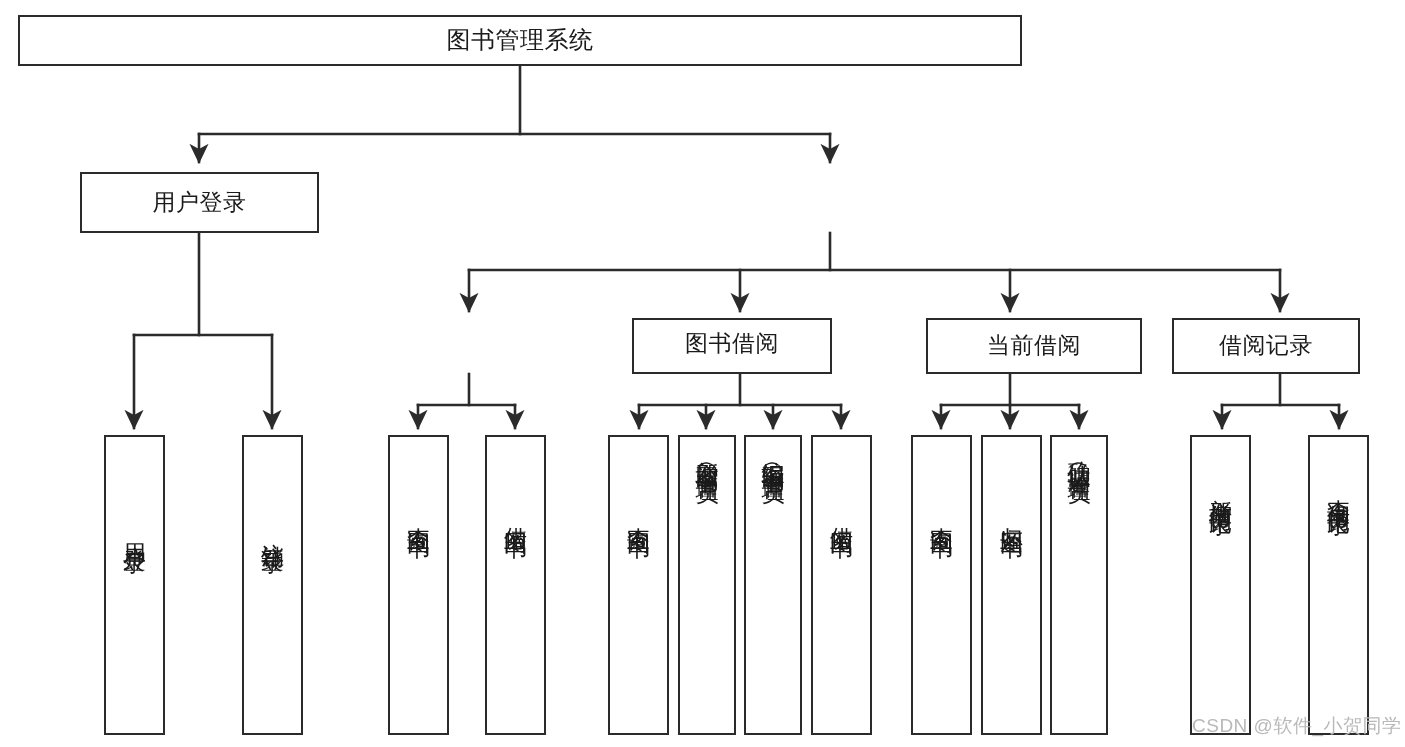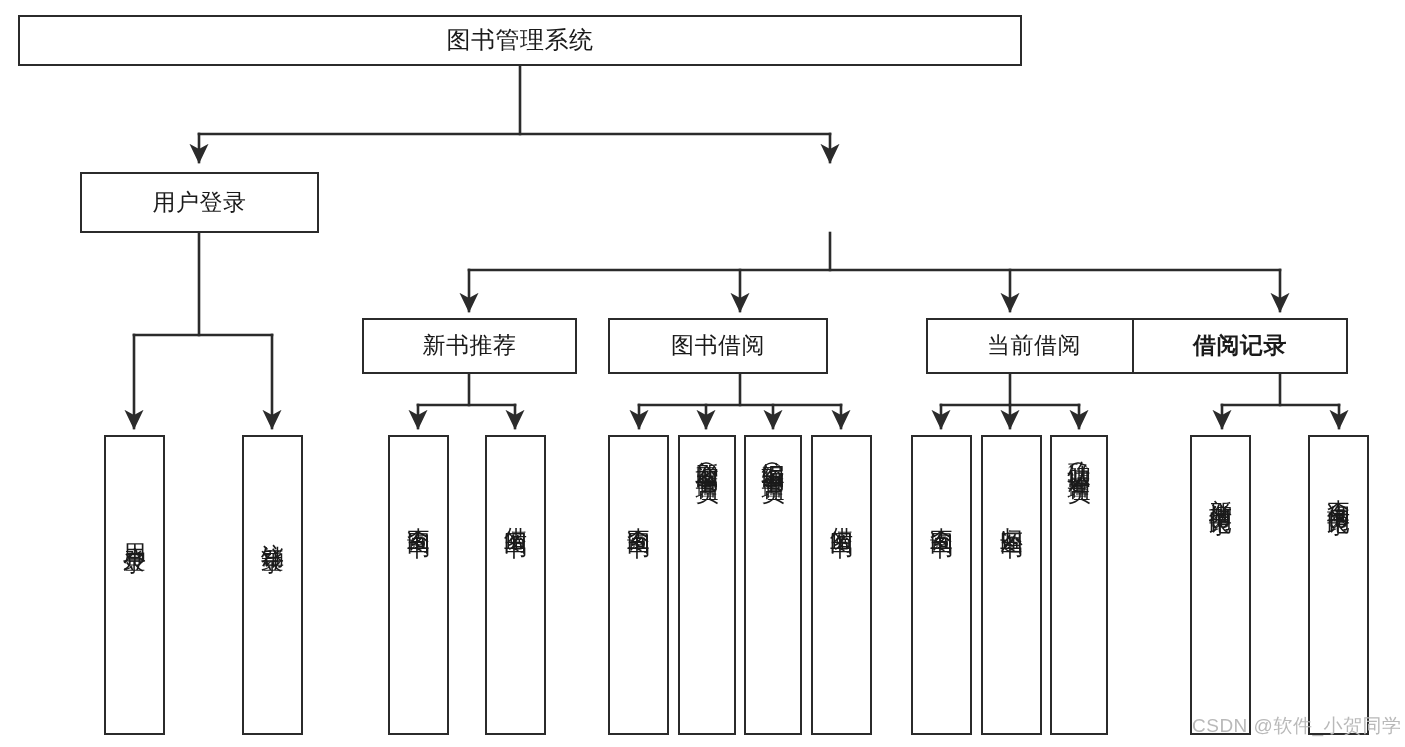--- a/index.html
+++ b/index.html
@@ -132,30 +132,27 @@
   </svg>
 
   <div class="node horiz root" style="left:18px; top:15px; width:1004px; height:51px;">
     <span class="node-label">图书管理系统</span>
   </div>
 
   <div class="node horiz" style="left:80px; top:172px; width:239px; height:61px;">
     <span class="node-label">用户登录</span>
   </div>
 
-  <div class="node horiz" style="left:362px; top:318px; width:215px; height:56px;">
-    <span class="node-label">新书推荐</span>
-  </div>
-  <div class="node horiz" style="left:608px; top:318px; width:220px; height:56px;">
+  <div class="node horiz" style="left:632px; top:318px; width:200px; height:56px;font-family:Liberation Mono, monospace;">
     <span class="node-label">图书借阅</span>
   </div>
   <div class="node horiz" style="left:902px; top:318px; width:216px; height:56px;margin-left:24px;">
     <span class="node-label">当前借阅</span>
   </div>
-  <div class="node horiz" style="left:1132px; top:318px; width:216px; height:56px;font-weight:bold;">
+  <div class="node horiz" style="left:1172px; top:318px; width:188px; height:56px;">
     <span class="node-label">借阅记录</span>
   </div>
 
   <div class="node vert" style="left:104px; top:435px; width:61px; height:300px; padding-top:88px;">
     <span class="node-label">用户登录</span>
   </div>
   <div class="node vert" style="left:242px; top:435px; width:61px; height:300px; padding-top:88px;">
     <span class="node-label">注销登录</span>
   </div>
 

